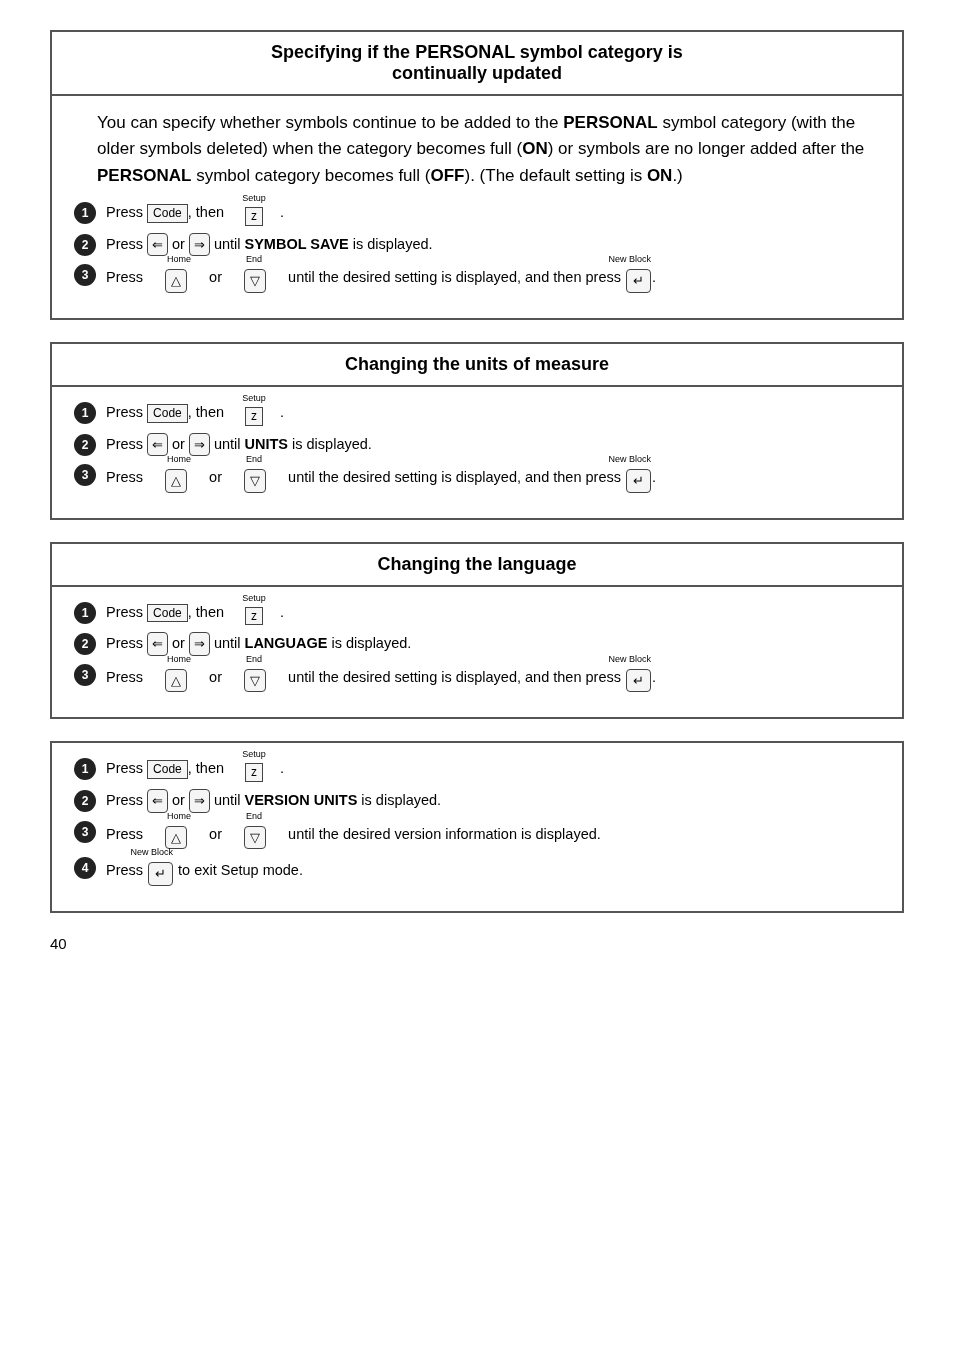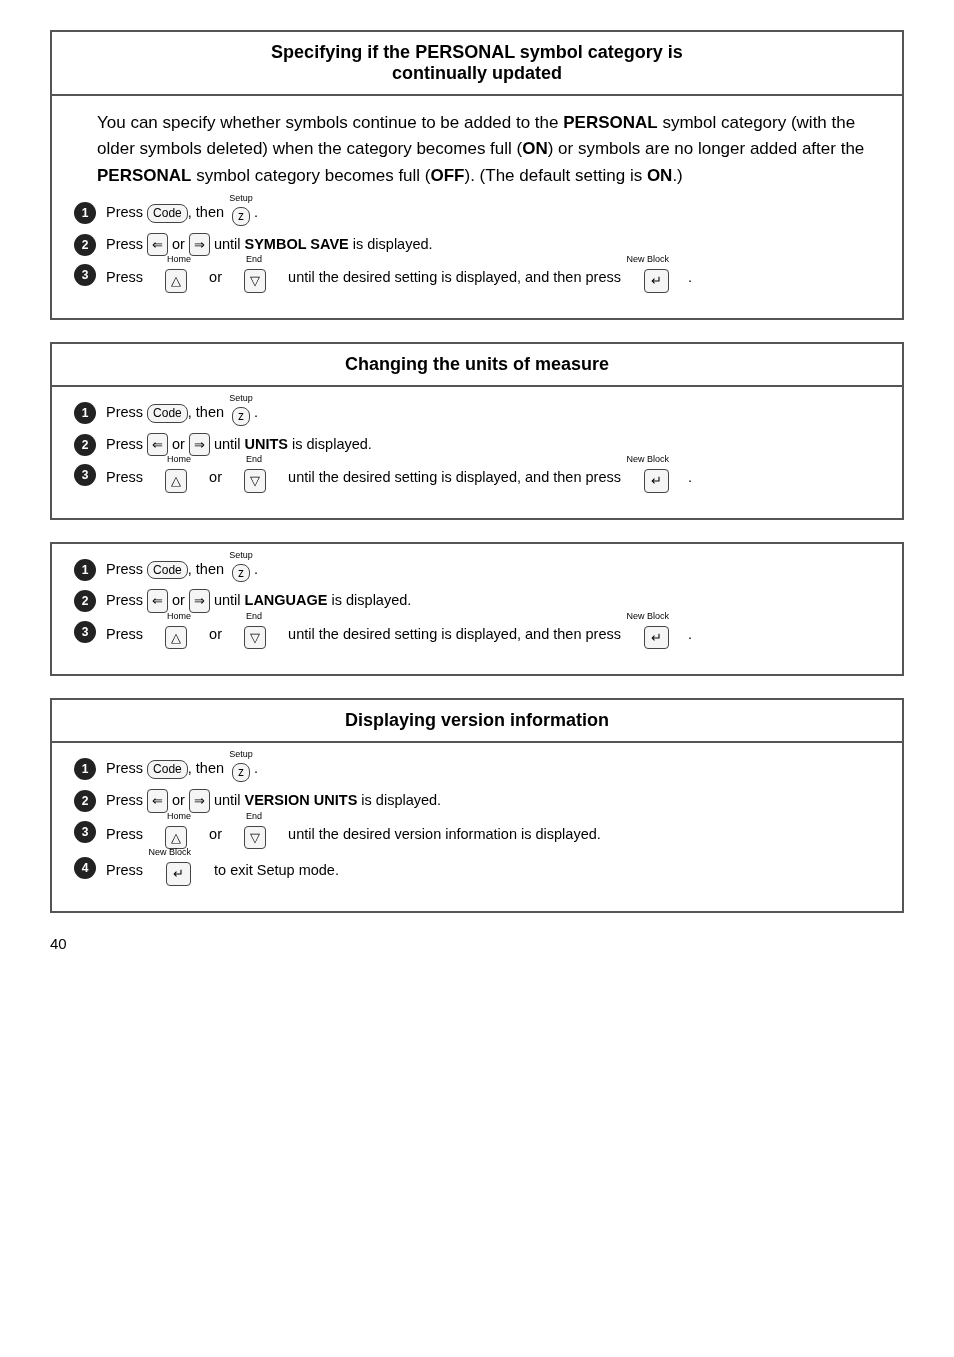--- a/index.html
+++ b/index.html
@@ -71,34 +71,34 @@
     }
 
     .step-content {
       flex: 1;
     }
 
     
     .key {
       display: inline-block;
       border: 1.5px solid #444;
-      border-radius: 8px;
+      border-radius: 0;
       padding: 0px 5px;
       font-size: 12px;
       line-height: 1.4;
       background: #f5f5f5;
       position: relative;
       vertical-align: middle;
     }
 
     .key-with-super {
       display: inline-block;
       position: relative;
       vertical-align: middle;
-      margin: 0 4px;
+      margin: 0 17px;
     }
 
     .key-with-super .supertext {
       position: absolute;
       top: -9px;
       left: 50%;
       transform: translateX(-50%);
       font-size: 9px;
       white-space: nowrap;
     }
@@ -130,21 +130,21 @@
       padding: 1px 5px;
       font-size: 13px;
       background: #f5f5f5;
       margin-top: 6px;
     }
 
     .newblock-key {
       display: inline-block;
       position: relative;
       vertical-align: middle;
-      margin: 0 19px;
+      margin: 0 1px;
     }
 
     .newblock-key .supertext {
       position: absolute;
       top: -10px;
       right: 0;
       font-size: 9px;
       white-space: nowrap;
     }
 
@@ -271,20 +271,23 @@
             <span class="supertext">New Block</span>
             <span class="key-body">↵</span>
           </span>.
         </span>
       </li>
     </ul>
   </div>
 </div>
 
 <div class="section">
+  <div class="section-header">
+    <h2>Changing the language</h2>
+  </div>
   <div class="section-body">
     <ul class="steps">
       <li class="step">
         <span class="step-num">1</span>
         <span class="step-content">
           Press <span class="key">Code</span>, then
           <span class="key-with-super">
             <span class="supertext">Setup</span>
             <span class="key">z</span>
           </span>.
@@ -315,23 +318,20 @@
             <span class="supertext">New Block</span>
             <span class="key-body">↵</span>
           </span>.
         </span>
       </li>
     </ul>
   </div>
 </div>
 
 <div class="section">
-  <div class="section-header">
-    <h2>Displaying version information</h2>
-  </div>
   <div class="section-body">
     <ul class="steps">
       <li class="step">
         <span class="step-num">1</span>
         <span class="step-content">
           Press <span class="key">Code</span>, then
           <span class="key-with-super">
             <span class="supertext">Setup</span>
             <span class="key">z</span>
           </span>.

